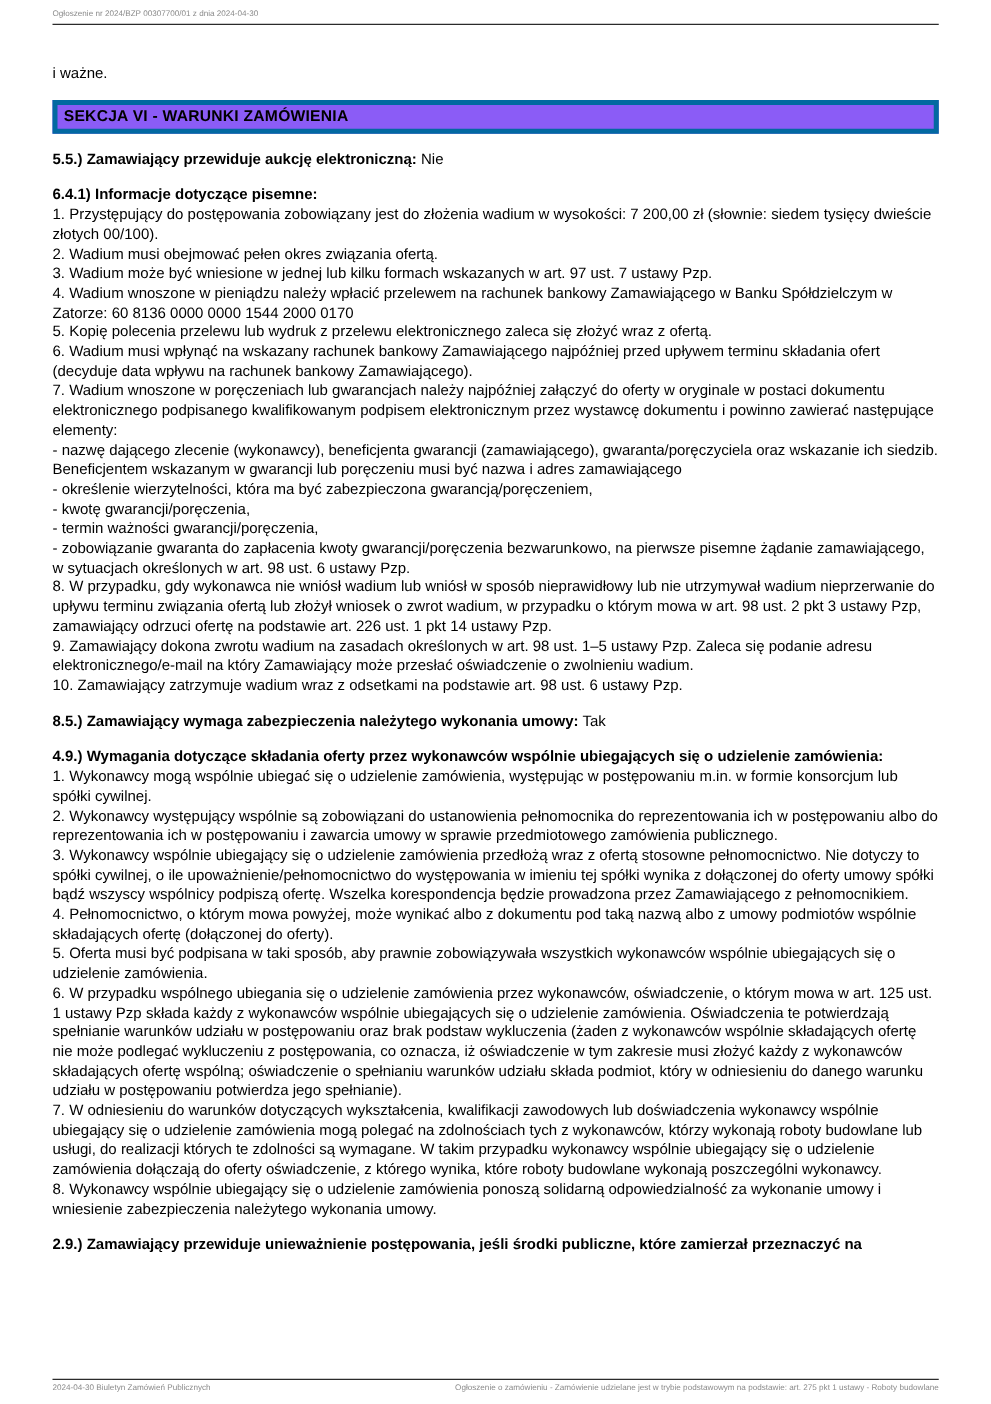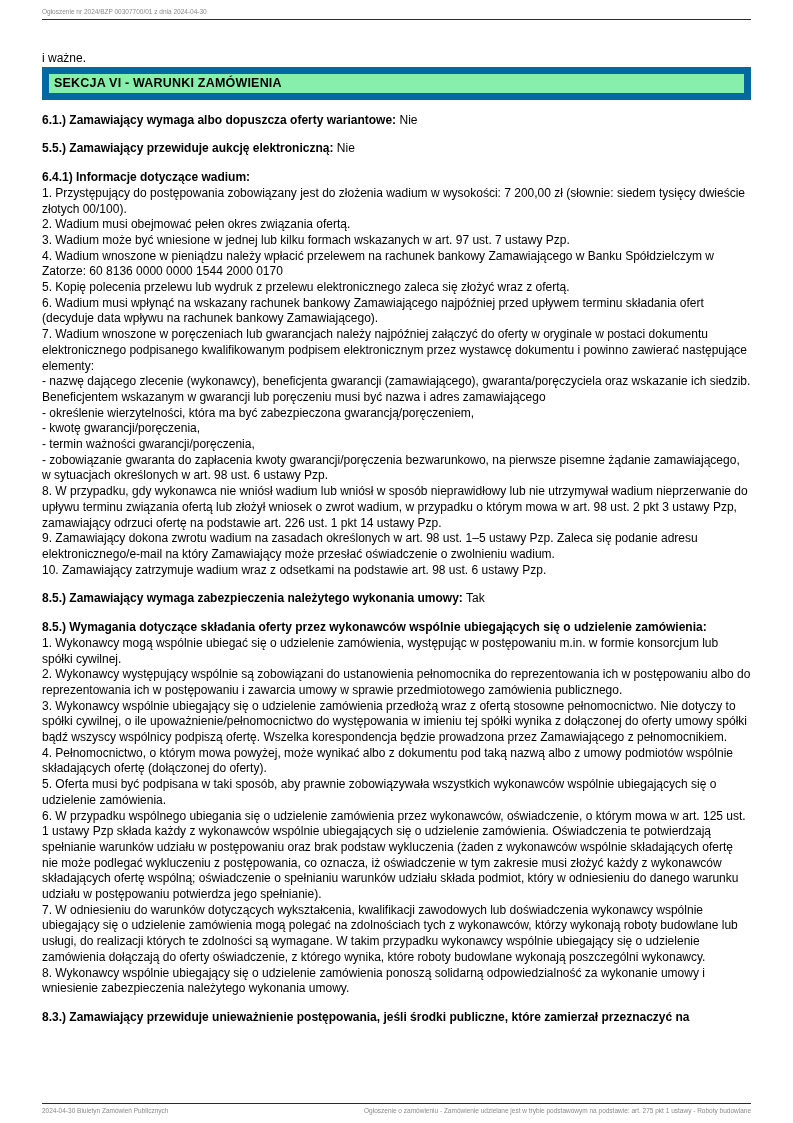--- a/index.html
+++ b/index.html
@@ -22,22 +22,23 @@
     color: #8a8a8a;
   }
 
   .intro {
     margin: 31px 0 0 0;
     font-size: 12px;
     line-height: 15.7px;
   }
 
   .section-bar {
-    background: #86efac;
-    border: 7px solid #0369a1;
+    margin-top: 13px;
+    background: #8b5cf6;
+    border: 4px solid #0369a1;
     padding: 2px 5px 3px 5px;
     font-size: 12.5px;
     font-weight: bold;
     letter-spacing: 0.2px;
   }
 
   .item {
     margin-top: 13px;
     font-size: 12px;
     line-height: 15.7px;
@@ -65,33 +66,29 @@
 <div class="page">
 
   <div class="doc-header">Ogłoszenie nr 2024/BZP 00307700/01 z dnia 2024-04-30</div>
 
   <p class="intro">i ważne.</p>
 
   <div class="section-bar">
     <span>SEKCJA VI - WARUNKI ZAMÓWIENIA</span>
   </div>
 
-  <div class="item">
-    <p><span class="b">6.1.) Zamawiający wymaga albo dopuszcza oferty wariantowe:</span> <span>Nie</span></p>
-    <div class="item-body"></div>
-  </div>
 
   <div class="item">
     <p><span class="b">5.5.) Zamawiający przewiduje aukcję elektroniczną:</span> <span>Nie</span></p>
     <div class="item-body"></div>
   </div>
 
 
   <div class="item">
-    <p><span class="b">6.4.1) Informacje dotyczące wadium:</span> <span></span></p>
+    <p><span class="b">6.4.1) Informacje dotyczące pisemne:</span> <span></span></p>
     <div class="item-body">1. Przystępujący do postępowania zobowiązany jest do złożenia wadium w wysokości: 7 200,00 zł (słownie: siedem tysięcy dwieście złotych 00/100).
 2. Wadium musi obejmować pełen okres związania ofertą.
 3. Wadium może być wniesione w jednej lub kilku formach wskazanych w art. 97 ust. 7 ustawy Pzp.
 4. Wadium wnoszone w pieniądzu należy wpłacić przelewem na rachunek bankowy Zamawiającego w Banku Spółdzielczym w Zatorze: 60 8136 0000 0000 1544 2000 0170
 5. Kopię polecenia przelewu lub wydruk z przelewu elektronicznego zaleca się złożyć wraz z ofertą.
 6. Wadium musi wpłynąć na wskazany rachunek bankowy Zamawiającego najpóźniej przed upływem terminu składania ofert (decyduje data wpływu na rachunek bankowy Zamawiającego).
 7. Wadium wnoszone w poręczeniach lub gwarancjach należy najpóźniej załączyć do oferty w oryginale w postaci dokumentu elektronicznego podpisanego kwalifikowanym podpisem elektronicznym przez wystawcę dokumentu i powinno zawierać następujące elementy:
 - nazwę dającego zlecenie (wykonawcy), beneficjenta gwarancji (zamawiającego), gwaranta/poręczyciela oraz wskazanie ich siedzib. Beneficjentem wskazanym w gwarancji lub poręczeniu musi być nazwa i adres zamawiającego
 - określenie wierzytelności, która ma być zabezpieczona gwarancją/poręczeniem,
 - kwotę gwarancji/poręczenia,
@@ -101,33 +98,33 @@
 9. Zamawiający dokona zwrotu wadium na zasadach określonych w art. 98 ust. 1–5 ustawy Pzp. Zaleca się podanie adresu elektronicznego/e-mail na który Zamawiający może przesłać oświadczenie o zwolnieniu wadium.
 10. Zamawiający zatrzymuje wadium wraz z odsetkami na podstawie art. 98 ust. 6 ustawy Pzp.</div>
   </div>
 
   <div class="item">
     <p><span class="b">8.5.) Zamawiający wymaga zabezpieczenia należytego wykonania umowy:</span> <span>Tak</span></p>
     <div class="item-body"></div>
   </div>
 
   <div class="item">
-    <p><span class="b">8.5.) Wymagania dotyczące składania oferty przez wykonawców wspólnie ubiegających się o udzielenie zamówienia:</span> <span></span></p>
+    <p><span class="b">4.9.) Wymagania dotyczące składania oferty przez wykonawców wspólnie ubiegających się o udzielenie zamówienia:</span> <span></span></p>
     <div class="item-body">1. Wykonawcy mogą wspólnie ubiegać się o udzielenie zamówienia, występując w postępowaniu m.in. w formie konsorcjum lub spółki cywilnej.
 2. Wykonawcy występujący wspólnie są zobowiązani do ustanowienia pełnomocnika do reprezentowania ich w postępowaniu albo do reprezentowania ich w postępowaniu i zawarcia umowy w sprawie przedmiotowego zamówienia publicznego.
 3. Wykonawcy wspólnie ubiegający się o udzielenie zamówienia przedłożą wraz z ofertą stosowne pełnomocnictwo. Nie dotyczy to spółki cywilnej, o ile upoważnienie/pełnomocnictwo do występowania w imieniu tej spółki wynika z dołączonej do oferty umowy spółki bądź wszyscy wspólnicy podpiszą ofertę. Wszelka korespondencja będzie prowadzona przez Zamawiającego z pełnomocnikiem.
 4. Pełnomocnictwo, o którym mowa powyżej, może wynikać albo z dokumentu pod taką nazwą albo z umowy podmiotów wspólnie składających ofertę (dołączonej do oferty).
 5. Oferta musi być podpisana w taki sposób, aby prawnie zobowiązywała wszystkich wykonawców wspólnie ubiegających się o udzielenie zamówienia.
 6. W przypadku wspólnego ubiegania się o udzielenie zamówienia przez wykonawców, oświadczenie, o którym mowa w art. 125 ust. 1 ustawy Pzp składa każdy z wykonawców wspólnie ubiegających się o udzielenie zamówienia. Oświadczenia te potwierdzają spełnianie warunków udziału w postępowaniu oraz brak podstaw wykluczenia (żaden z wykonawców wspólnie składających ofertę nie może podlegać wykluczeniu z postępowania, co oznacza, iż oświadczenie w tym zakresie musi złożyć każdy z wykonawców składających ofertę wspólną; oświadczenie o spełnianiu warunków udziału składa podmiot, który w odniesieniu do danego warunku udziału w postępowaniu potwierdza jego spełnianie).
 7. W odniesieniu do warunków dotyczących wykształcenia, kwalifikacji zawodowych lub doświadczenia wykonawcy wspólnie ubiegający się o udzielenie zamówienia mogą polegać na zdolnościach tych z wykonawców, którzy wykonają roboty budowlane lub usługi, do realizacji których te zdolności są wymagane. W takim przypadku wykonawcy wspólnie ubiegający się o udzielenie zamówienia dołączają do oferty oświadczenie, z którego wynika, które roboty budowlane wykonają poszczególni wykonawcy.
 8. Wykonawcy wspólnie ubiegający się o udzielenie zamówienia ponoszą solidarną odpowiedzialność za wykonanie umowy i wniesienie zabezpieczenia należytego wykonania umowy.</div>
   </div>
 
   <div class="item">
-    <p><span class="b">8.3.) Zamawiający przewiduje unieważnienie postępowania, jeśli środki publiczne, które zamierzał przeznaczyć na</span> <span></span></p>
+    <p><span class="b">2.9.) Zamawiający przewiduje unieważnienie postępowania, jeśli środki publiczne, które zamierzał przeznaczyć na</span> <span></span></p>
     <div class="item-body"></div>
   </div>
 
 </div>
 
 <div class="doc-footer">
   <span>2024-04-30 Biuletyn Zamówień Publicznych</span>
   <span>Ogłoszenie o zamówieniu - Zamówienie udzielane jest w trybie podstawowym na podstawie: art. 275 pkt 1 ustawy - Roboty budowlane</span>
 </div>
 

